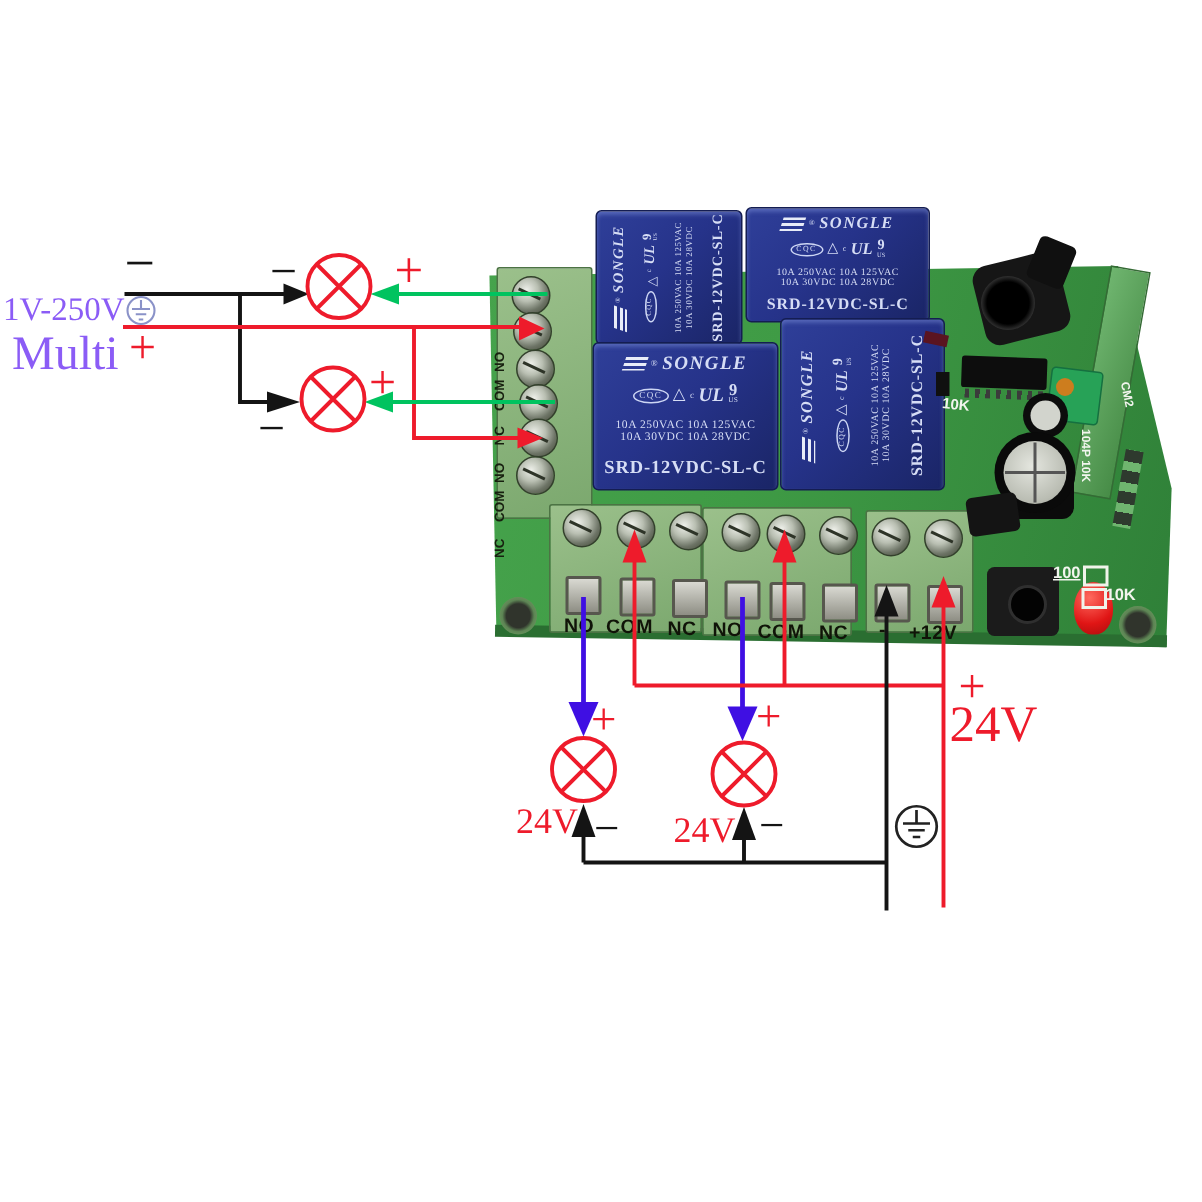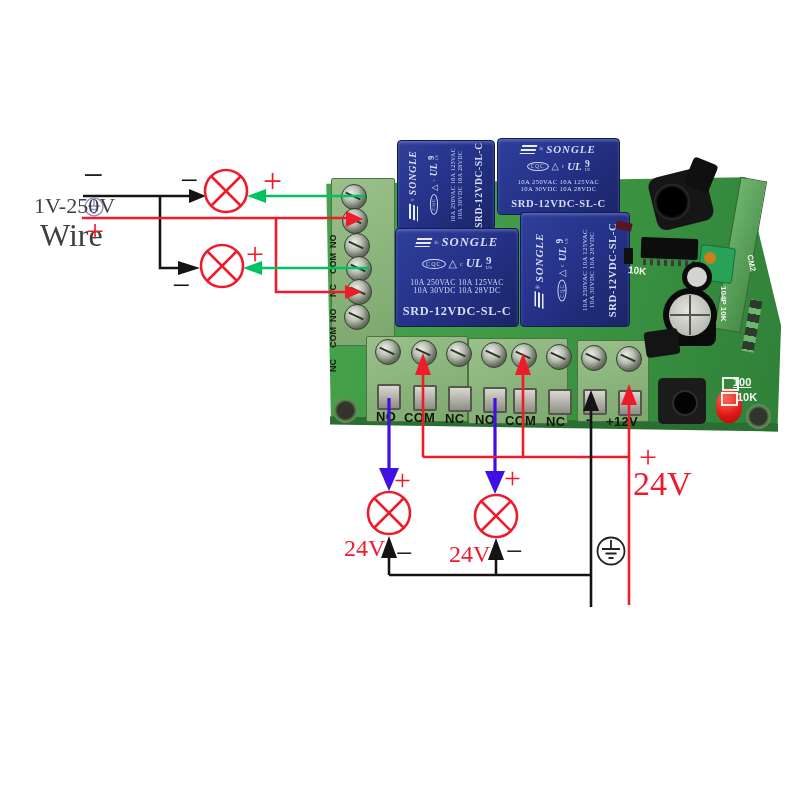--- a/index.html
+++ b/index.html
@@ -1,20 +1,20 @@
 <!DOCTYPE html>
 <html><head>
 <meta charset="utf-8">
 <style>
   html,body{margin:0;padding:0;background:#fff;}
   .stage{position:relative;width:801px;height:801px;background:#fff;overflow:hidden;
          font-family:"Liberation Serif",serif;}
   .abs{position:absolute;}
   .lbl{position:absolute;line-height:1;white-space:nowrap;}
-  .blue{color:#404040;margin-left:32px;}
+  .blue{color:#8b5cf6;}
   .red{color:#ee1b2b;}
   .blk{color:#141414;}
   .title{position:absolute;left:116px;top:15px;font-family:"Liberation Mono",monospace;
          font-size:32px;letter-spacing:-1.2px;color:#e8232e;white-space:nowrap;}
   
   .board{position:absolute;left:324px;top:176px;width:458px;height:258px;
          background:linear-gradient(105deg,#46a34c 0%,#3f9b45 40%,#2f8038 100%);
          clip-path:polygon(0.5% 3%,92% 0.5%,99.8% 58%,99% 99%,1.5% 94%);}
   .board-shade{position:absolute;left:330px;top:420px;width:448px;height:8px;
          background:#2a6e31;transform:rotate(0.9deg);}
@@ -225,21 +225,21 @@
   <div class="abs" style="left:616px;top:222px;width:16px;height:8px;background:#5a1420;transform:rotate(12deg);"></div>
   <div class="abs" style="left:624px;top:248px;width:9px;height:16px;background:#101010;"></div>
 
   <div class="abs" style="left:658px;top:378px;width:48px;height:46px;background:#1b1b1b;border-radius:5px;"></div>
   <div class="abs" style="left:672px;top:390px;width:22px;height:22px;border-radius:50%;background:#030303;border:2px solid #2f2f2f;"></div>
 
   <div class="abs" style="left:716px;top:388px;width:26px;height:35px;border-radius:50% 50% 46% 46%;background:radial-gradient(circle at 40% 30%,#ff6a5e,#e01515 60%,#a80d0d);"></div>
 
   <div class="abs" style="left:722px;top:377px;width:13px;height:10px;border:2px solid #f0f3ea;"></div>
   <div class="abs" style="left:721px;top:392px;width:13px;height:10px;border:2px solid #f0f3ea;"></div>
-  <span class="silk" style="left:733px;top:377px;font-size:11px;text-decoration:underline;">100</span>
+  <span class="silk" style="left:702px;top:377px;font-size:11px;text-decoration:underline;">100</span>
   <span class="silk" style="left:737px;top:392px;font-size:11px;">10K</span>
   <span class="silk" style="left:628px;top:266px;font-size:10px;transform:rotate(6deg);">10K</span>
   <span class="silk" style="left:727px;top:286px;font-size:8px;transform:rotate(90deg);transform-origin:0 0;">104P 10K</span>
   <span class="silk" style="left:753px;top:254px;font-size:8px;transform:rotate(78deg);transform-origin:0 0;">CM2</span>
 
   <div class="hole" style="left:333px;top:398px;"></div>
   <div class="hole" style="left:746px;top:404px;"></div>
 
   <svg class="wires" width="801" height="801" viewBox="0 0 801 801">
 
@@ -314,21 +314,21 @@
       <circle cx="94" cy="207" r="9" fill="#fff"></circle>
       <path d="M94,200 V206 M88,206 H100 M90.5,209.5 H97.5 M92.5,213 H95.5"></path>
     </g>
     <g stroke="#222" stroke-width="1.8" fill="none">
       <circle cx="611" cy="551" r="13.5" fill="#fff"></circle>
       <path d="M611,540 V549 M602,549 H620 M605.5,553.5 H616.5 M608.5,558 H613.5"></path>
     </g>
   </svg>
 
   <span class="lbl blue txt-layer" style="left:2px;top:195px;font-size:22px;">1V-250V</span>
-  <span class="lbl blue txt-layer" style="left:8px;top:219px;font-size:32px;">Wire</span>
+  <span class="lbl blue txt-layer" style="left:8px;top:219px;font-size:32px;">Multi</span>
 
   <span class="lbl blk txt-layer" style="left:83px;top:157px;font-size:36px;">−</span>
   <span class="lbl blk txt-layer" style="left:180px;top:164px;font-size:32px;">−</span>
   <span class="lbl red txt-layer" style="left:263px;top:164px;font-size:34px;">+</span>
   <span class="lbl red txt-layer" style="left:86px;top:215px;font-size:32px;">+</span>
   <span class="lbl red txt-layer" style="left:246px;top:238px;font-size:32px;">+</span>
   <span class="lbl blk txt-layer" style="left:172px;top:269px;font-size:32px;">−</span>
 
   <span class="lbl red txt-layer" style="left:394px;top:465px;font-size:30px;">+</span>
   <span class="lbl red txt-layer" style="left:504px;top:463px;font-size:30px;">+</span>

